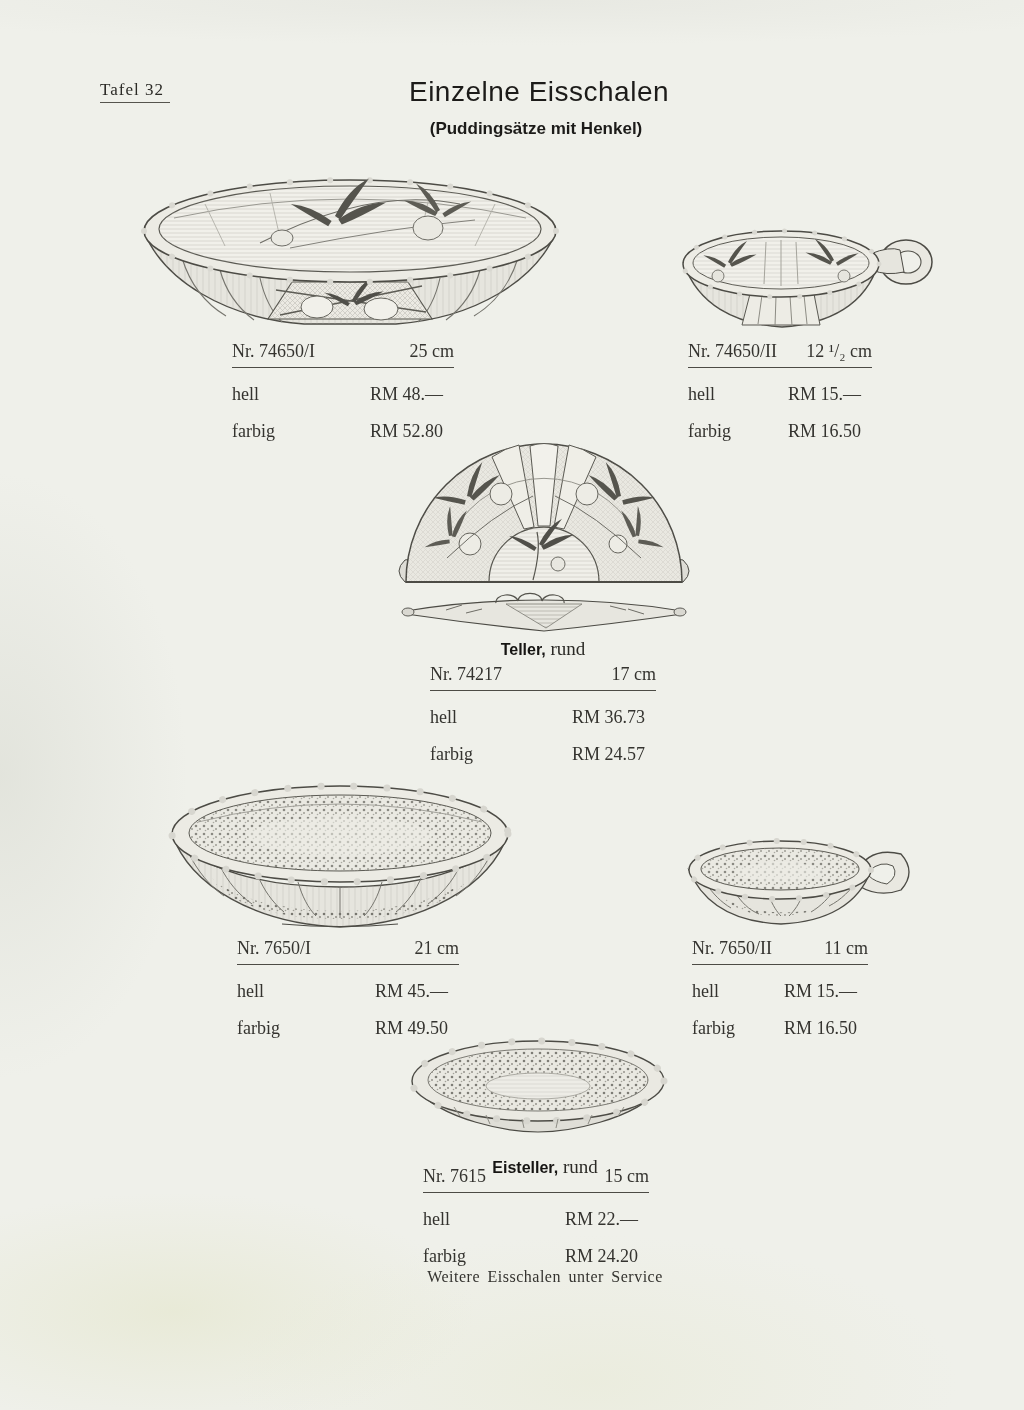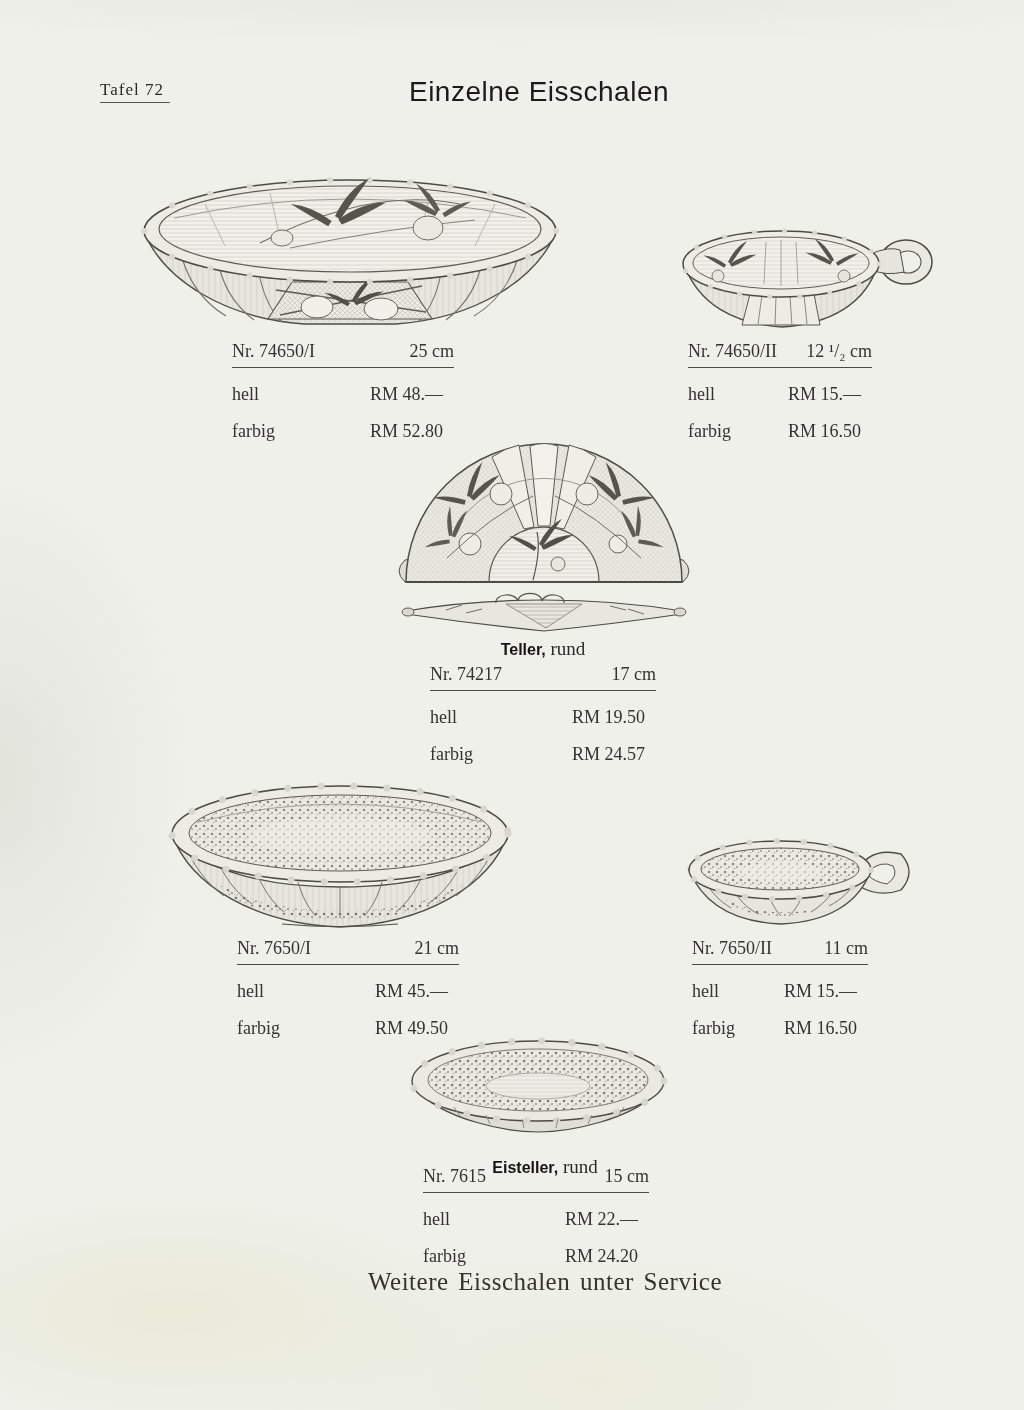--- a/index.html
+++ b/index.html
@@ -25,21 +25,21 @@
   .ptable{position:absolute;font-size:18px;color:#34332f;line-height:1.2;}
   .thead{display:flex;justify-content:space-between;align-items:flex-start;
     padding-bottom:4px;border-bottom:1.5px solid #4c4b45;}
   .thead .size{text-align:right;}
   .trow{display:flex;margin-top:16px;}
   .trow .lab{flex:1;}
   .trow .price{width:84px;text-align:left;}
   .sectitle{position:absolute;text-align:center;font-size:19px;color:#2b2a26;}
   .sectitle .bold{font-family:"Liberation Sans",sans-serif;font-weight:bold;font-size:16px;color:#161513;}
   .footer{position:absolute;left:0;top:1268px;width:1024px;box-sizing:border-box;padding-left:66px;
-    text-align:center;font-size:25px;letter-spacing:0.5px;word-spacing:3px;color:#34332f;}
+    text-align:center;font-size:16px;letter-spacing:0.5px;word-spacing:3px;color:#34332f;}
 </style>
 </head>
 <body>
 
 <svg width="0" height="0" style="position:absolute" aria-hidden="true">
   <defs>
     <pattern id="ph" width="4" height="4" patternUnits="userSpaceOnUse">
       <line x1="0" y1="1" x2="4" y2="1" stroke="#b3b2aa" stroke-width="0.9"></line>
     </pattern>
     <pattern id="pc" width="5" height="5" patternUnits="userSpaceOnUse">
@@ -56,22 +56,23 @@
     <g id="leaf3">
       <path d="M0 0Q8 -16 20 -22Q10 -8 3 2Z"></path>
       <path d="M2 2Q16 -8 30 -8Q16 0 4 5Z"></path>
       <path d="M-2 3Q-14 -6 -26 -7Q-13 1 -4 6Z"></path>
     </g>
   </defs>
 </svg>
 
 <div class="page">
 
-  <div class="tafel">Tafel 72</div>
+  <div class="tafel">Tafel 32</div>
   <div class="title">Einzelne Eisschalen</div>
+  <div class="subtitle">(Puddingsätze mit Henkel)</div>
 
   <figure class="illu" style="left:130px;top:168px;width:440px;height:165px">
     <svg viewBox="0 0 440 165">
       <path d="M14 64 C34 112 94 150 174 156 L266 156 C346 150 406 112 426 64 C396 97 318 114 220 114 C122 114 44 97 14 64 Z" fill="#e6e5de" stroke="#4c4b45" stroke-width="1.4"></path>
       <path d="M14 64 C34 112 94 150 174 156 L266 156 C346 150 406 112 426 64 C396 97 318 114 220 114 C122 114 44 97 14 64 Z" fill="url(#pv)" opacity="0.3"></path>
       <g stroke="#76756e" stroke-width="1.1" fill="none">
         <path d="M52 90 C60 116 76 136 96 148"></path>
           <path d="M90 102 C96 124 108 140 124 152"></path>
         <path d="M130 110 C134 128 142 144 152 154"></path>
           <path d="M310 110 C306 128 298 144 288 154"></path>
@@ -193,21 +194,21 @@
     <span class="bold">Teller,</span>
     <span class="rest">rund</span>
   </div>
   <div class="ptable" style="left:430px;top:664px;width:226px">
     <div class="thead">
       <span class="nr">Nr. 74217</span>
       <span class="size">17 cm</span>
     </div>
     <div class="trow">
       <span class="lab">hell</span>
-      <span class="price">RM 19.50</span>
+      <span class="price">RM 36.73</span>
     </div>
     <div class="trow">
       <span class="lab">farbig</span>
       <span class="price">RM 24.57</span>
     </div>
   </div>
 
   <figure class="illu" style="left:162px;top:776px;width:356px;height:156px">
     <svg viewBox="0 0 356 156">
       <path d="M10 58 C28 110 94 148 178 151 C262 148 328 110 346 58 C318 95 252 111 178 111 C104 111 38 95 10 58 Z" fill="#e6e5de" stroke="#4c4b45" stroke-width="1.4"></path>

